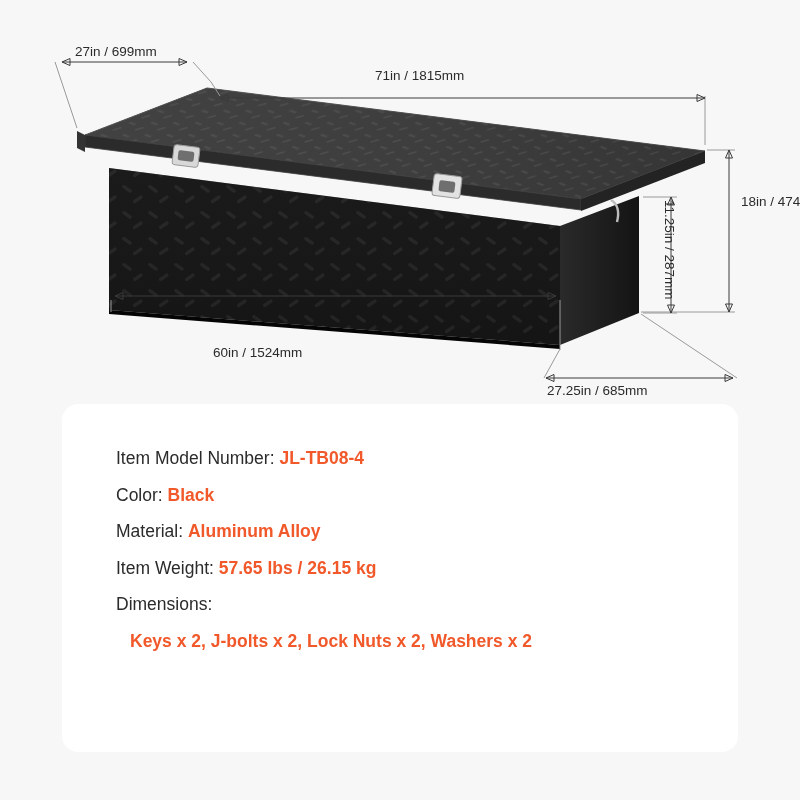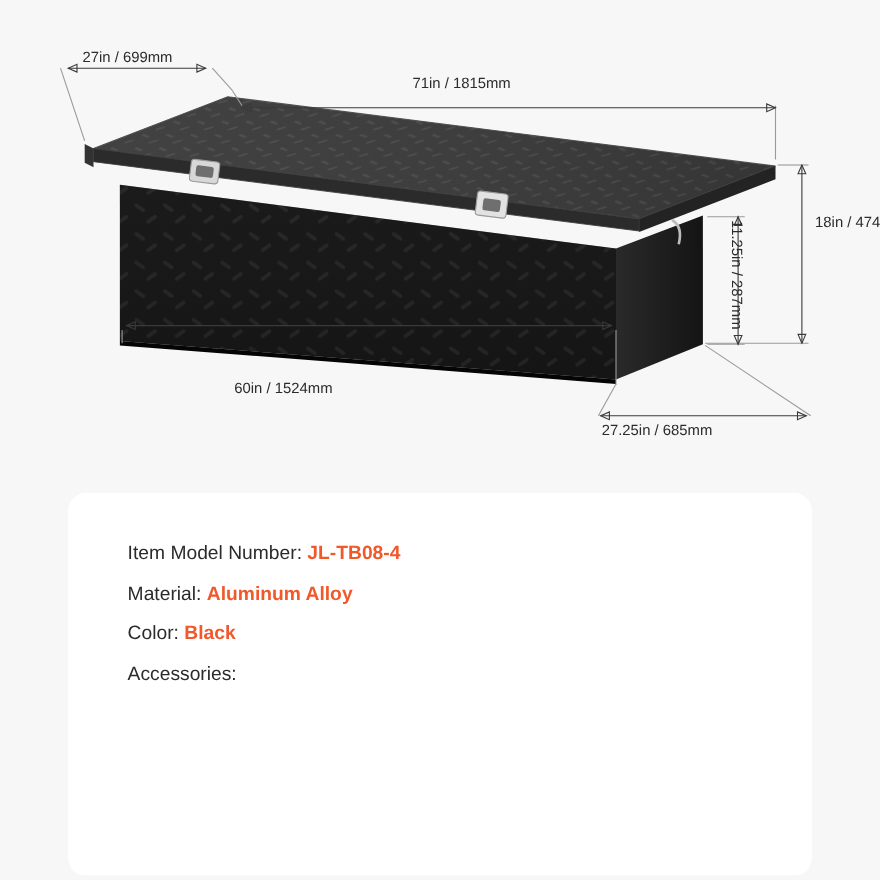--- a/index.html
+++ b/index.html
@@ -45,21 +45,21 @@
   .ext-line {
     stroke: #9a9a9a;
     stroke-width: 1;
     fill: none;
   }
 
   
   #spec-card {
     position: absolute;
     left: 62px;
-    top: 448px;
+    top: 404px;
     width: 676px;
     height: 348px;
     background: #ffffff;
     border-radius: 16px;
     box-sizing: border-box;
     padding: 46px 0 0 54px;
   }
   .spec-row {
     font-size: 17.5px;
     line-height: 1.0;
@@ -211,29 +211,34 @@
 </div>
 
 <div id="spec-card">
 
   <div class="spec-row">
     <span class="spec-label">Item Model Number:</span>
     <span class="spec-value">JL-TB08-4</span>
   </div>
 
   <div class="spec-row">
+    <span class="spec-label">Color:</span>
+    <span class="spec-value">Black</span>
+  </div>
+
+  <div class="spec-row">
     <span class="spec-label">Material:</span>
     <span class="spec-value">Aluminum Alloy</span>
   </div>
 
-  <div class="spec-row">
-    <span class="spec-label">Color:</span>
-    <span class="spec-value">Black</span>
-  </div>
-
-
+
+  <div class="spec-row">
+    <span class="spec-label">Item Weight:</span>
+    <span class="spec-value">57.65 lbs / 26.15 kg</span>
+  </div>
 
   <div class="spec-row" id="accessories-label">
-    <span class="spec-label">Accessories:</span>
-  </div>
-
+    <span class="spec-label">Dimensions:</span>
+  </div>
+
+  <div class="acc-line">Keys x 2, J-bolts x 2, Lock Nuts x 2, Washers x 2</div>
 
 </div>
 
 </body></html>

